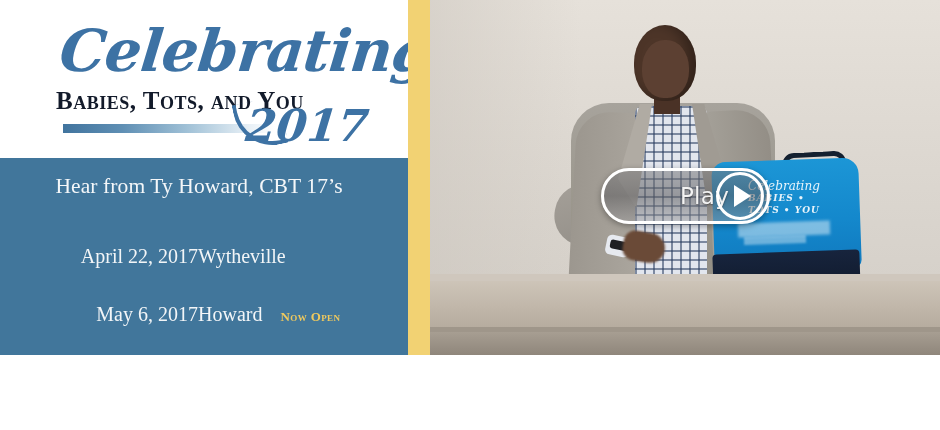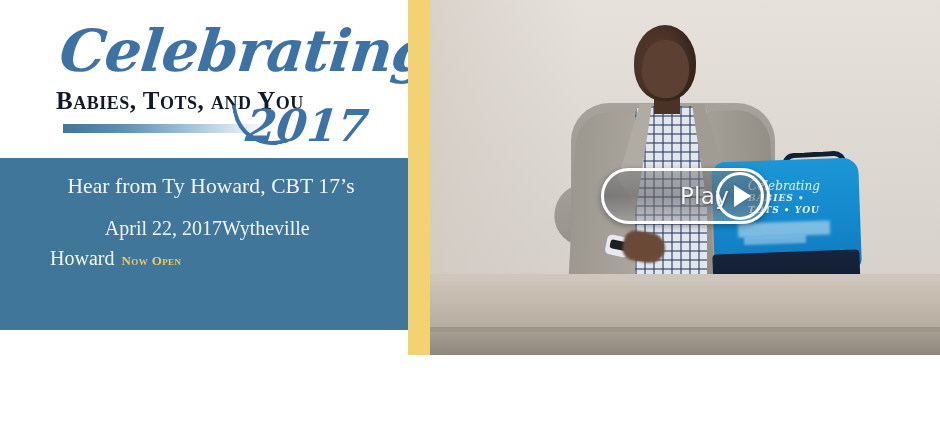--- a/index.html
+++ b/index.html
@@ -99,25 +99,25 @@
     border-radius: 0 0 0 40px;
     transform: rotate(-12deg);
   }
 
   
   .info-panel {
     position: absolute;
     left: 0;
     top: 158px;
     width: 408px;
-    height: 172px;
+    height: 197px;
     background: #41769b;
     color: #ffffff;
     box-sizing: border-box;
-    padding: 14px 14px 0 28px;
+    padding: 14px 14px 0 4px;
   }
   .headline {
     text-align: center;
     font-family: "Liberation Serif", serif;
     font-size: 21.5px;
     line-height: 1.32;
     color: #f4f7f9;
     letter-spacing: 0.1px;
   }
   .headline .hl-line { display: block; white-space: nowrap; }
@@ -128,23 +128,23 @@
   }
   .event-row {
     display: flex;
     align-items: baseline;
     font-family: "Liberation Serif", serif;
     font-size: 20px;
     line-height: 1.48;
     color: #f2f5f7;
   }
   .event-date { width: 172px; flex: 0 0 172px; white-space: nowrap; text-align: right; }
-  .event-city { white-space: nowrap; }
+  .event-city { white-space: nowrap; margin-top: 28px; }
   .event-badge {
-    margin-left: 7px;
+    margin-left: 18px;
     font-family: "Liberation Serif", serif;
     font-weight: 700;
     font-size: 13px;
     font-variant: small-caps;
     letter-spacing: 0.4px;
     color: #efc95e;
     white-space: nowrap;
   }
 
   
@@ -398,20 +398,21 @@
       <div class="headline">
         <span class="hl-line">Hear from Ty Howard, CBT 17’s</span>
       </div>
 
       <div class="events">
         <div class="event-row">
           <span class="event-date">April 22, 2017</span>
           <span class="event-city">Wytheville</span>
         </div>
         <div class="event-row">
+          <span class="event-date">May 6, 2017</span>
           <span class="event-city">Howard</span>
           <span class="event-badge">Now Open</span>
         </div>
       </div>
     </div>
   </div>
 
   <div class="gold-divider"></div>
 
   <div class="video-area">

